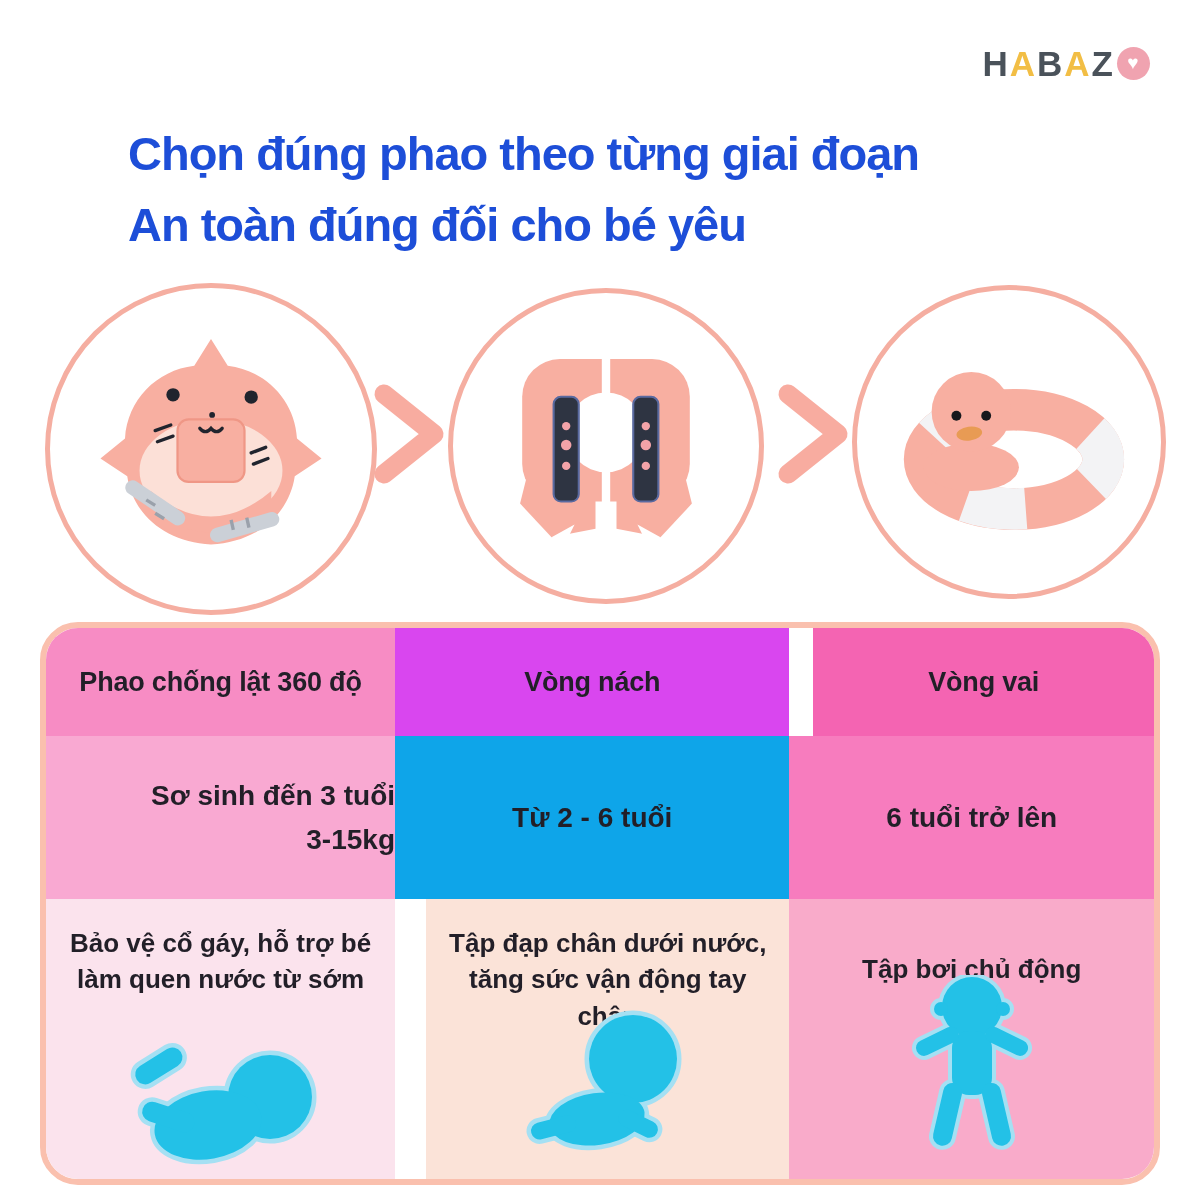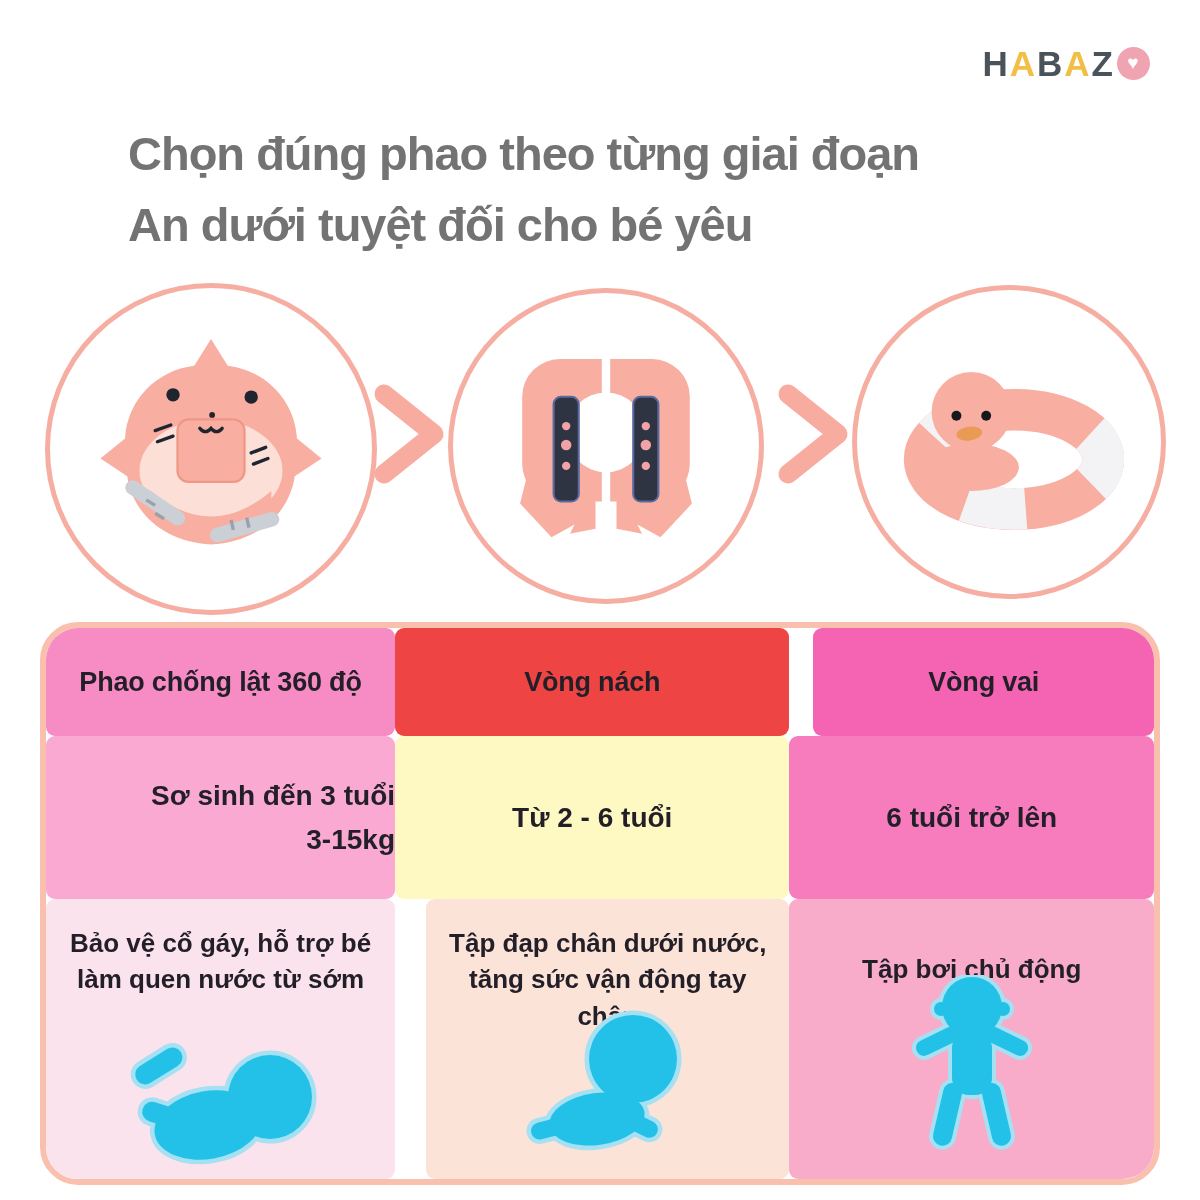--- a/index.html
+++ b/index.html
@@ -57,21 +57,20 @@
     display:grid;
     grid-template-columns:31.5% 35.6% 32.9%;
     grid-template-rows:108px 163px 1fr;
   }
   .cell {
     display:flex; flex-direction:column;
     align-items:center; justify-content:center;
     text-align:center;
     font-weight:bold; color:#221f28;
     position:relative;
-    border-radius:9px;
   }
   .cell.header  { font-size:27px; letter-spacing:-0.2px; }
   .cell.age     { font-size:28px; line-height:1.55; }
   .cell.benefit { justify-content:flex-start; padding-top:26px; font-size:26px; line-height:1.4; }
   .cell.benefit.single { padding-top:52px; }
   .benefit-text { width:100%; padding:0 10px; }
   .sil { position:absolute; left:50%; transform:translateX(-50%); }
   .sil-1 { bottom:14px; }
   .sil-2 { bottom:26px; }
   .sil-3 { bottom:24px; }
@@ -85,23 +84,23 @@
     <span style="color: rgb(74, 82, 90);">H</span>
     <span style="color: rgb(242, 190, 69);">A</span>
     <span style="color: rgb(74, 82, 90);">B</span>
     <span style="color: rgb(242, 190, 69);">A</span>
     <span style="color: rgb(74, 82, 90);">Z</span>
     <span class="logo-o" style="background-color: rgb(240, 163, 176);">
         <span>♥</span>
       </span>
   </div>
 
-  <div class="title" style="color: #737373;">
+  <div class="title" style="color: #1d4ed8;">
     <div>Chọn đúng phao theo từng giai đoạn</div>
-    <div>An dưới tuyệt đối cho bé yêu</div>
+    <div>An toàn đúng đối cho bé yêu</div>
   </div>
 
   <div class="circle circle-1" style="border-color: rgb(245, 174, 161);">
     <svg width="268" height="252" viewBox="0 0 240 225">
       <path d="M120,14 L135,38 C169,42 195,69 197,103 L219,121 L195,137 C190,171 161,196 120,198 C79,196 50,171 45,137 L21,121 L43,103 C45,69 71,42 105,38 Z" fill="#F8AFA1"></path>
       <ellipse cx="120" cy="132" rx="64" ry="46" fill="#FCE0D7"></ellipse>
       <path d="M66,150 Q120,196 174,150 L174,168 Q120,206 66,168 Z" fill="#F8AFA1"></path>
       <rect x="90" y="86" width="60" height="56" rx="10" fill="#F8AFA1" stroke="#EF9786" stroke-width="2"></rect>
       <circle cx="86" cy="64" r="6" fill="#20242e"></circle>
       <circle cx="156" cy="66" r="6" fill="#20242e"></circle>
@@ -152,32 +151,32 @@
       <circle cx="107" cy="66" r="5" fill="#17181D"></circle>
       <ellipse cx="90" cy="84" rx="13" ry="7" fill="#E89B54" transform="rotate(-8 90 84)"></ellipse>
     </svg>
   </div>
 
   <div class="info-table" style="border-color: rgb(250, 192, 174);">
 
     <div class="cell header" style="background-color: rgb(247, 140, 196);">
       <span>Phao chống lật 360 độ</span>
     </div>
-    <div class="cell header" style="background-color: #ef4444;">
+    <div class="cell header" style="background-color: #d946ef;">
       <span>Vòng nách</span>
     </div>
     <div class="cell header" style="background-color: rgb(244, 100, 178); margin-left: 24px;">
       <span>Vòng vai</span>
     </div>
 
     <div class="cell age" style="background-color: rgb(249, 169, 210); align-items: flex-end;">
       <span>Sơ sinh đến 3 tuổi</span>
       <span>3-15kg</span>
     </div>
-    <div class="cell age" style="background-color: #fef9c3;">
+    <div class="cell age" style="background-color: #0ea5e9;">
       <span>Từ 2 - 6 tuổi</span>
       <span></span>
     </div>
     <div class="cell age" style="background-color: rgb(247, 124, 190);">
       <span>6 tuổi trở lên</span>
       <span></span>
     </div>
 
     <div class="cell benefit" style="background-color: rgb(251, 227, 237); text-align: center;">
       <div class="benefit-text">Bảo vệ cổ gáy, hỗ trợ bé làm quen nước từ sớm</div>

